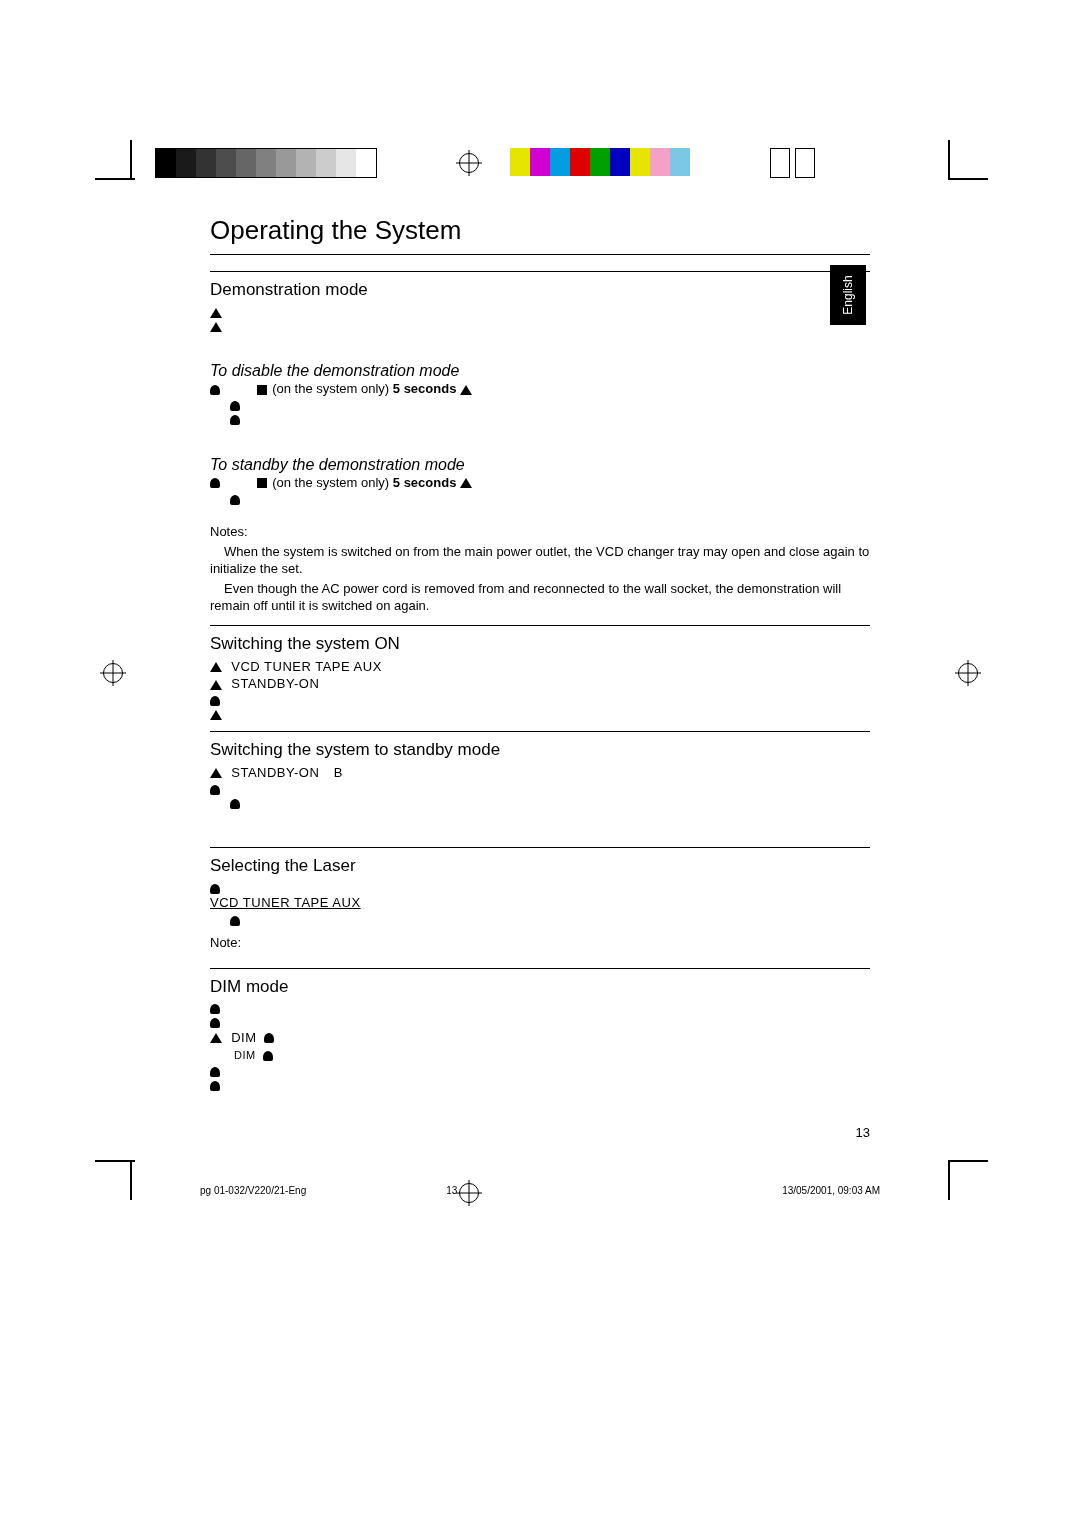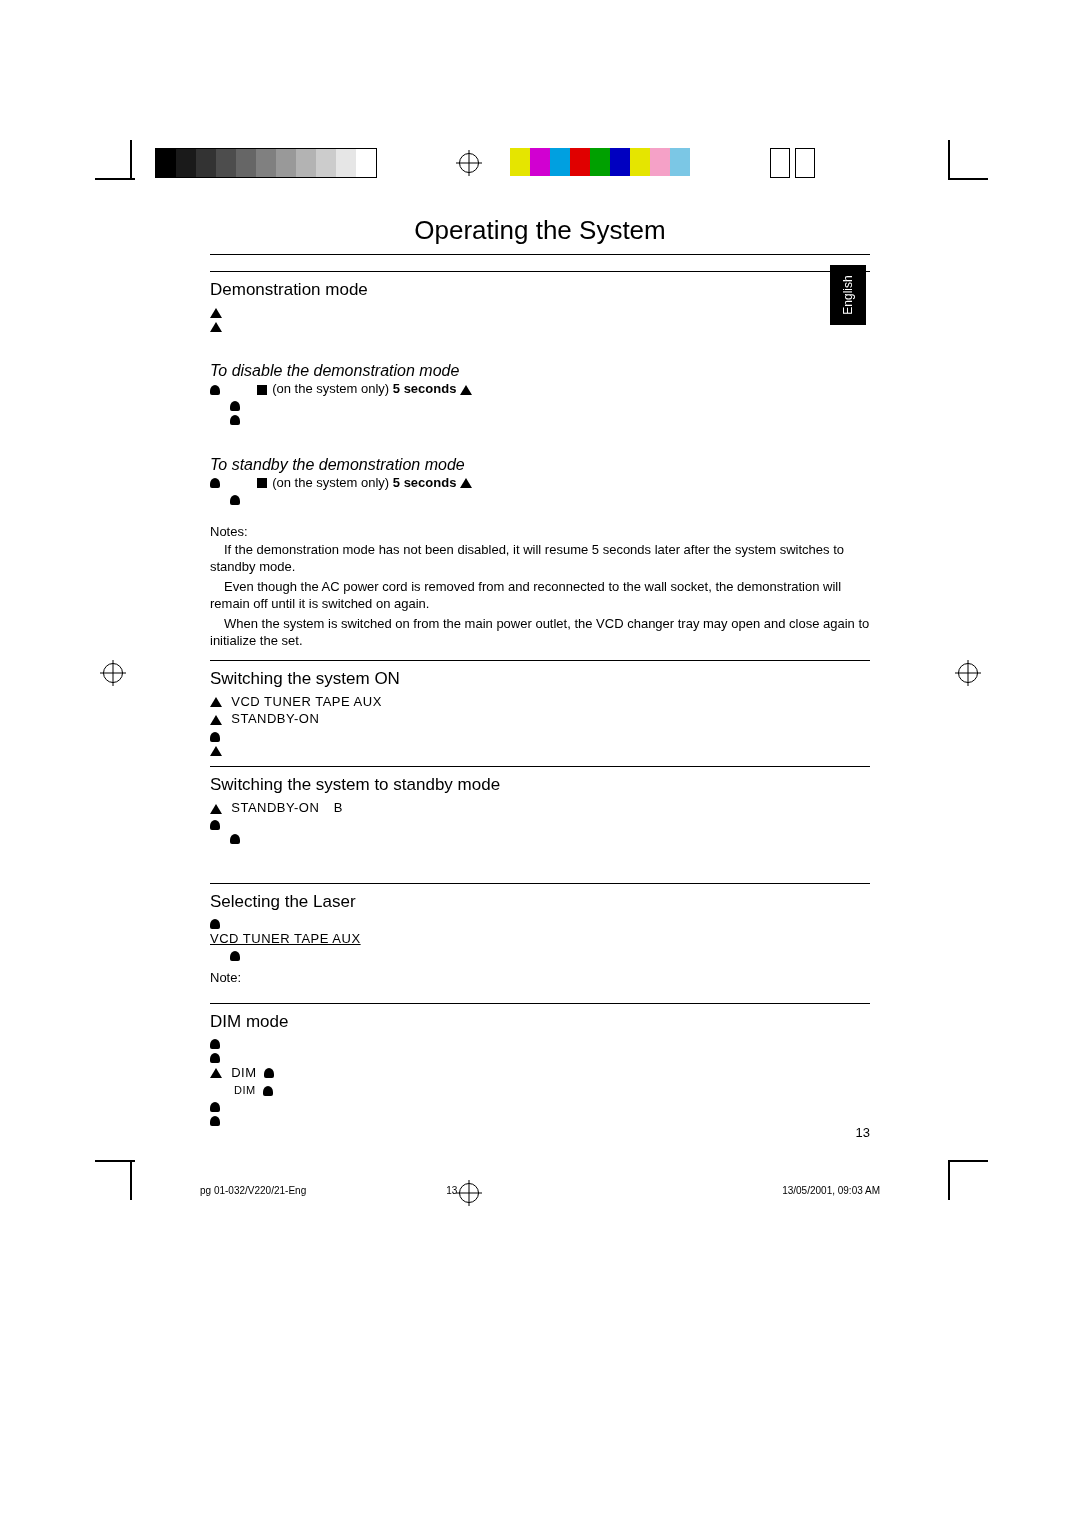--- a/index.html
+++ b/index.html
@@ -49,21 +49,21 @@
   .body-area {
     position: absolute;
     left: 210px;
     top: 215px;
     width: 660px;
   }
   .page-title {
     font-family: "Gill Sans", "Gill Sans MT", "Segoe UI", Arial, sans-serif;
     font-weight: 300;
     font-size: 26px;
-    text-align: center;
+    text-align: left;
     margin: 0 0 8px 0;
   }
   .rule { border-top: 1px solid #000; margin: 2px 0 6px 0; }
   .cols { display: flex; gap: 28px; flex-direction: column; }
   .col { flex: 1 1 0; }
   .section-title {
     font-family: "Gill Sans", "Gill Sans MT", "Segoe UI", Arial, sans-serif;
     font-weight: 400;
     font-size: 17px;
     margin: 8px 0 4px 0;
@@ -218,28 +218,25 @@
           <span class="mark sq"></span>
           <span> (on the system only) </span>
           <b>5 seconds</b>
           <span class="mark tri"></span>
         </div>
         <div class="line" style="padding-left:20px;"><span class="mark dot"></span></div>
 
         <div class="para" style="margin-top:18px;">
           <span>Notes:</span>
         </div>
-        <div class="para" style="text-indent:14px;">
-          <span>If the demonstration mode has not been disabled, it will resume 5 seconds later after the system switches to standby mode.</span>
+        <div class="para" style="text-indent:14px; margin-top:2px;">
+          <span>When the system is switched on from the main power outlet, the VCD changer tray may open and close again to initialize the set.</span>
         </div>
         <div class="para" style="text-indent:14px; margin-top:2px;">
           <span>Even though the AC power cord is removed from and reconnected to the wall socket, the demonstration will remain off until it is switched on again.</span>
-        </div>
-        <div class="para" style="text-indent:14px; margin-top:2px;">
-          <span>When the system is switched on from the main power outlet, the VCD changer tray may open and close again to initialize the set.</span>
         </div>
 
         <div class="hr-short"></div>
         <div class="section-title">Switching the system ON</div>
         <div class="para">
           <span class="mark tri"></span>&nbsp;
           <span class="kw">VCD  TUNER  TAPE      AUX</span>
         </div>
         <div class="para">
           <span class="mark tri"></span>&nbsp;

